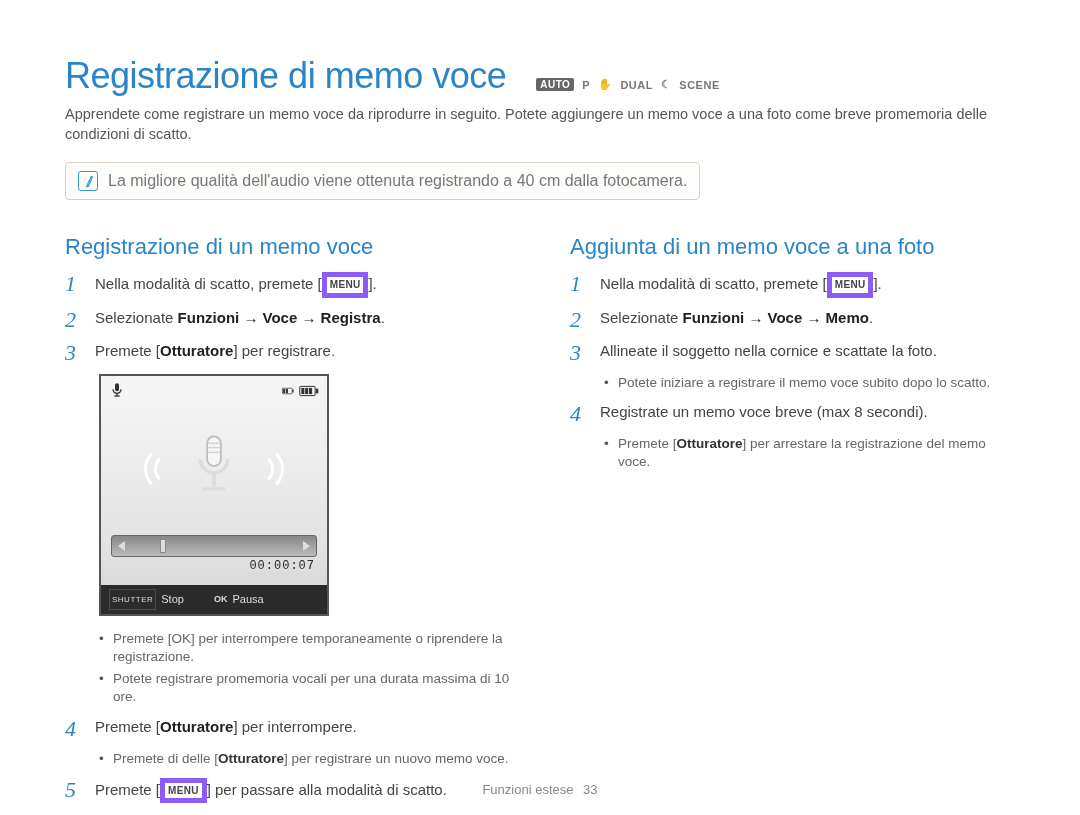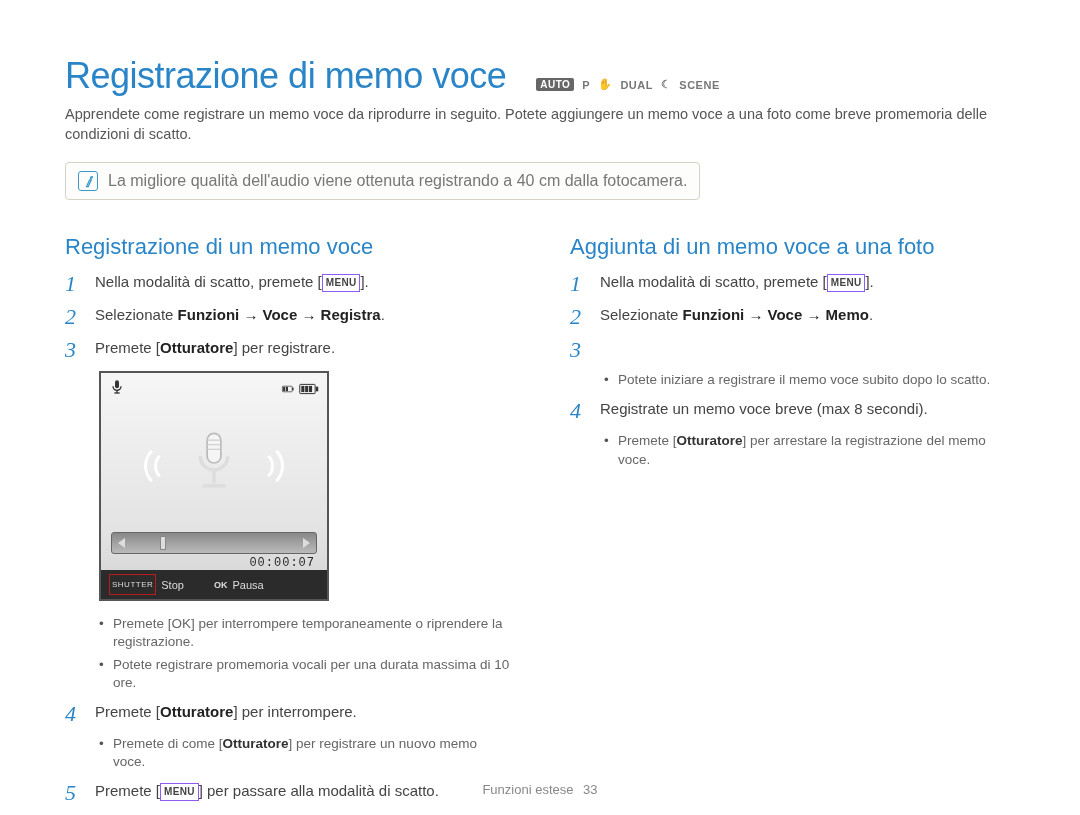--- a/index.html
+++ b/index.html
@@ -78,21 +78,21 @@
     padding-top: 1px;
   }
   .step-body {
     font-size: 15px;
     color: #444;
     line-height: 1.35;
   }
   .step-body b { color: #222; font-weight: bold; margin-top: 8px; }
   .step-body .kbd {
     display: inline-block;
-    border: 1px solid #8b5cf6;
+    border: 5px solid #8b5cf6;
     font-size: 10px;
     font-weight: bold;
     padding: 1px 3px;
     vertical-align: 1px;
     letter-spacing: 0.3px;
     background:#fff;
   }
   .bullets { margin: 4px 0 10px 34px; }
   .bullets li {
     list-style: none;
@@ -148,21 +148,21 @@
     position:absolute; top:50%; transform:translateY(-50%);
     width:0;height:0; border-top:5px solid transparent; border-bottom:5px solid transparent;
   }
   .progress-bar .tri-l{ left:6px; border-right:7px solid #ddd;}
   .progress-bar .tri-r{ right:6px; border-left:7px solid #ddd;}
   .progress-bar .thumb{
     position:absolute; left:48px; top:3px; width:6px; height:14px; background:#ddd; border:1px solid #888;
   }
   .time-label {
     text-align: right; font-family: "Courier New", monospace; font-size: 12px;
-    color: #2a2a2a; padding: 2px 12px 0 0; letter-spacing: 1px;
+    color: #2a2a2a; padding: 2px 12px 12px 0; letter-spacing: 1px;
   }
   .screen-bottom {
     background: #2b2b2b; color:#ddd; font-size:11px; padding:4px 8px;
     display:flex; gap:30px; align-items:center;
   }
   .screen-bottom .lbl { display:flex; gap:5px; align-items:center;}
   .shutter-badge { font-size:8px; border:1px solid #b91c1c; padding:5px 2px; letter-spacing:0.5px;}
   .ok-badge { font-size:9px; font-weight:bold;}
 
   .footer {
@@ -295,21 +295,21 @@
 
     <div class="step">
       <div class="step-num">4</div>
       <div class="step-body">
         <span>Premete [</span><b>Otturatore</b><span>] per interrompere.</span>
       </div>
     </div>
 
     <ul class="bullets">
       <li>
-        <span>Premete di come [</span><b>Otturatore</b><span>] per registrare un nuovo memo voce.</span>
+        <span>Premete di delle [</span><b>Otturatore</b><span>] per registrare un nuovo memo voce.</span>
       </li>
     </ul>
 
     <div class="step">
       <div class="step-num">5</div>
       <div class="step-body">
         <span>Premete [</span><span class="kbd">MENU</span><span>] per passare alla modalità di scatto.</span>
       </div>
     </div>
   </div>
@@ -326,20 +326,21 @@
 
     <div class="step">
       <div class="step-num">2</div>
       <div class="step-body">
         <span>Selezionate </span><b>Funzioni → Voce → Memo</b><span>.</span>
       </div>
     </div>
 
     <div class="step">
       <div class="step-num">3</div>
+      <div class="step-body">Allineate il soggetto nella cornice e scattate la foto.</div>
     </div>
 
     <ul class="bullets">
       <li>Potete iniziare a registrare il memo voce subito dopo lo scatto.</li>
     </ul>
 
     <div class="step">
       <div class="step-num">4</div>
       <div class="step-body">Registrate un memo voce breve (max 8 secondi).</div>
     </div>

